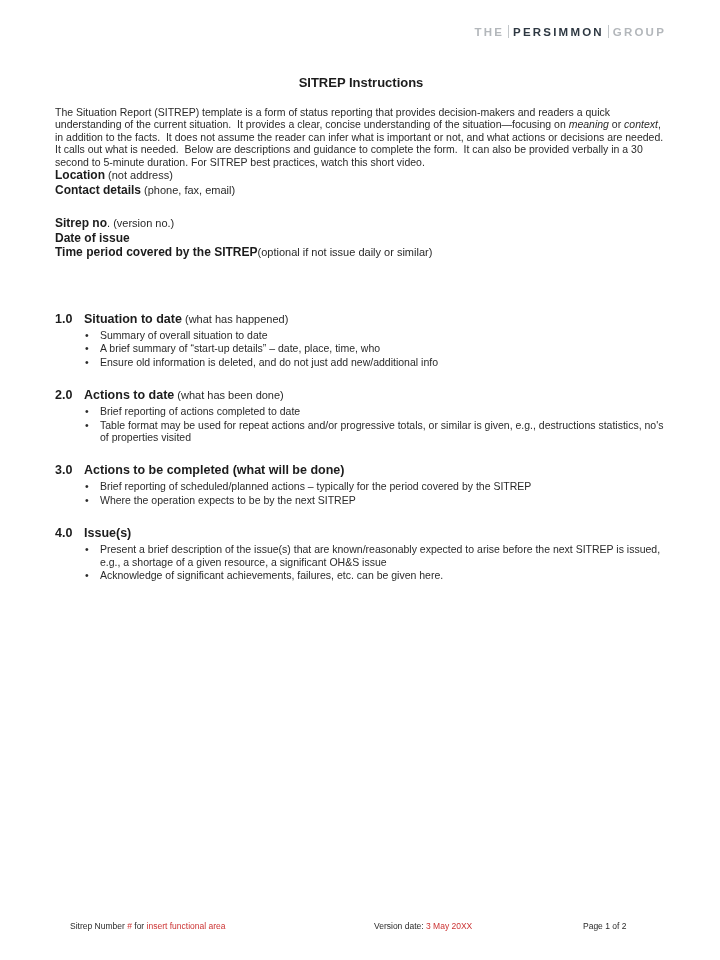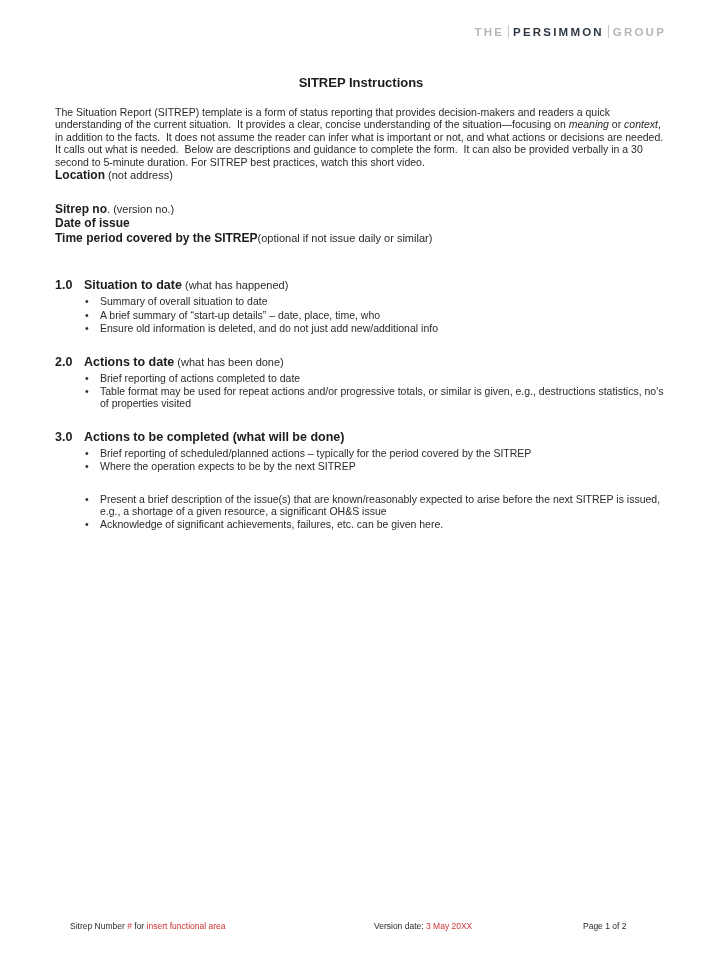--- a/index.html
+++ b/index.html
@@ -56,21 +56,21 @@
     white-space: pre-wrap;
   }
   .intro i { font-style: italic; }
 
   .fields  { }
   .fields2 { margin-top: 19px; }
   .field { font-size: 11px; line-height: 14.6px; }
   .field-label { font-weight: bold; font-size: 12px; color: #1c1c1c; }
   .field-note  { font-weight: normal; font-size: 11px; color: #2a2a2a; }
 
-  .sections { margin-top: 33px; }
+  .sections { margin-top: 52px; }
   .section { margin-bottom: 20px; }
   .sec-head {
     font-size: 12.5px;
     font-weight: bold;
     color: #1c1c1c;
     line-height: 15px;
     margin-bottom: 2px;
   }
   .sec-num { display: inline-block; width: 29px; }
   .sec-note { font-weight: normal; font-size: 11px; color: #2a2a2a; }
@@ -115,20 +115,21 @@
   </div>
 
   <div class="content">
 
     <div class="doc-title">SITREP Instructions</div>
 
     <p class="intro"><span>The Situation Report (SITREP) template is a form of status reporting that provides decision-makers and readers a quick understanding of the current situation.  It provides a clear, concise understanding of the situation—focusing on </span><i>meaning</i><span> or </span><i>context</i><span>, in addition to the facts.  It does not assume the reader can infer what is important or not, and what actions or decisions are needed.  It calls out what is needed.  Below are descriptions and guidance to complete the form.  It can also be provided verbally in a 30 second to 5-minute duration. For SITREP best practices, watch this short video.</span></p>
 
     <div class="fields">
       <p class="field"><span class="field-label">Location</span><span class="field-note"> (not address)</span></p>
+      <p class="field"><span class="field-label">Contact details</span><span class="field-note"> (phone, fax, email)</span></p>
     </div>
 
     <div class="fields fields2">
       <p class="field"><span class="field-label">Sitrep no</span><span class="field-note">. (version no.)</span></p>
       <p class="field"><span class="field-label">Date of issue</span><span class="field-note"></span></p>
       <p class="field"><span class="field-label">Time period covered by the SITREP</span><span class="field-note">(optional if not issue daily or similar)</span></p>
     </div>
 
     <div class="sections">
 
@@ -151,20 +152,21 @@
 
       <div class="section">
         <p class="sec-head"><span class="sec-num">3.0</span><span>Actions to be completed (what will be done)</span><span class="sec-note"></span></p>
         <ul class="bullets">
           <li>Brief reporting of scheduled/planned actions – typically for the period covered by the SITREP</li>
           <li>Where the operation expects to be by the next SITREP</li>
         </ul>
       </div>
 
       <div class="section">
+        <p class="sec-head"><span class="sec-num">4.0</span><span>Issue(s)</span><span class="sec-note"></span></p>
         <ul class="bullets">
           <li>Present a brief description of the issue(s) that are known/reasonably expected to arise before the next SITREP is issued, e.g., a shortage of a given resource, a significant OH&amp;S issue</li>
           <li>Acknowledge of significant achievements, failures, etc. can be given here.</li>
         </ul>
       </div>
 
     </div>
   </div>
 
   <div class="footer">

